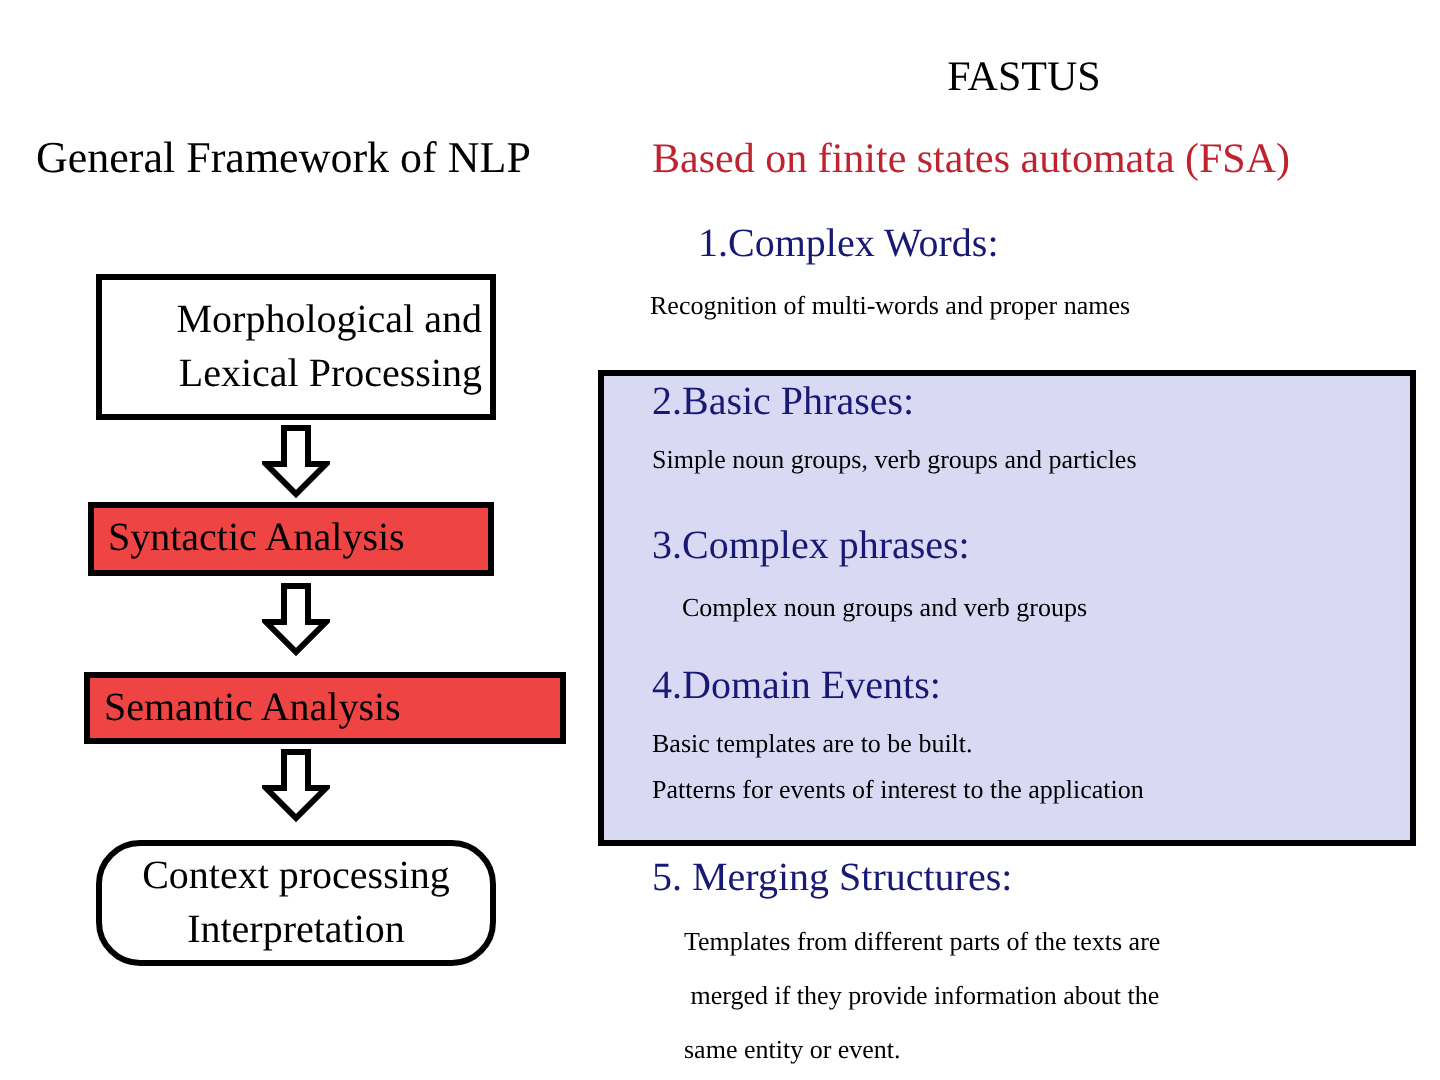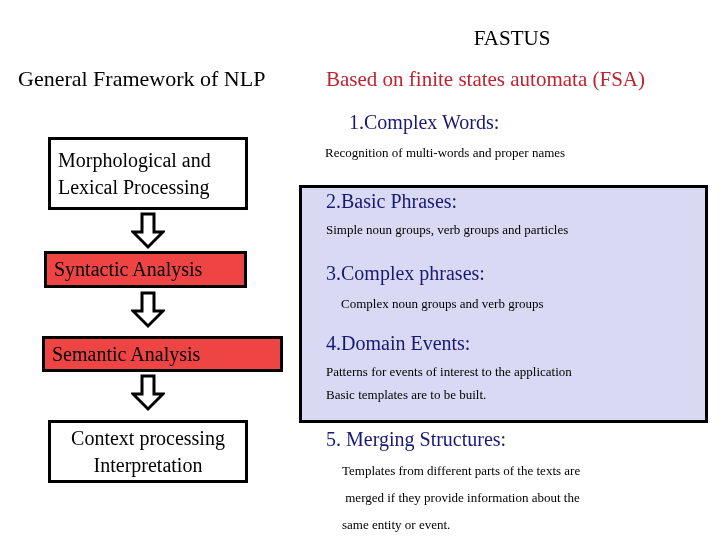--- a/index.html
+++ b/index.html
@@ -25,27 +25,27 @@
     box-sizing:border-box;
     border:3px solid #000;
     background:#fff;
     font-size:20px;line-height:27px;
     display:flex;flex-direction:column;justify-content:center;
     padding:2px 4px 2px 7px;
   }
   .pbox.filled{background:#ef4444;}
   .pbox.center{text-align:center;padding-left:4px;}
   .pbox span{display:block;}
-  #pbox-0{left:48px;top:137px;width:200px;height:73px;}
+  #pbox-0{left:48px;top:137px;width:200px;height:73px;text-align:right;}
   #arrow-0{left:131px;top:212px;}
   #pbox-1{left:44px;top:251px;width:203px;height:37px;}
   #arrow-1{left:131px;top:291px;}
   #pbox-2{left:42px;top:336px;width:241px;height:36px;}
   #arrow-2{left:131px;top:374px;}
-  #pbox-3{left:48px;top:420px;width:200px;height:63px;}
+  #pbox-3{left:48px;top:420px;width:200px;height:63px;border-radius:22px;}
 
   
   .step-heading{font-size:20px;color:#181875;white-space:nowrap;}
   .step-body{font-size:13px;color:#000;white-space:nowrap;}
   .step-body div{line-height:23px;white-space:pre;}
   #step4-body div{line-height:27px;margin-left:16px;}
 
   .big-box{
     left:299px;top:185px;width:409px;height:238px;
     box-sizing:border-box;border:3px solid #000;background:#d9d9f3;
@@ -123,22 +123,22 @@
     <div>Simple noun groups, verb groups and particles</div>
   </div>
 
   <div class="abs step-heading" id="step2-heading">3.Complex phrases:</div>
   <div class="abs step-body" id="step2-body">
     <div>Complex noun groups and verb groups</div>
   </div>
 
   <div class="abs step-heading" id="step3-heading">4.Domain Events:</div>
   <div class="abs step-body" id="step3-body">
+    <div>Basic templates are to be built.</div>
     <div>Patterns for events of interest to the application</div>
-    <div>Basic templates are to be built.</div>
   </div>
 
   <div class="abs step-heading" id="step4-heading">5. Merging Structures:</div>
   <div class="abs step-body" id="step4-body">
     <div>Templates from different parts of the texts are</div>
     <div> merged if they provide information about the</div>
     <div>same entity or event.</div>
   </div>
 
 </div>

